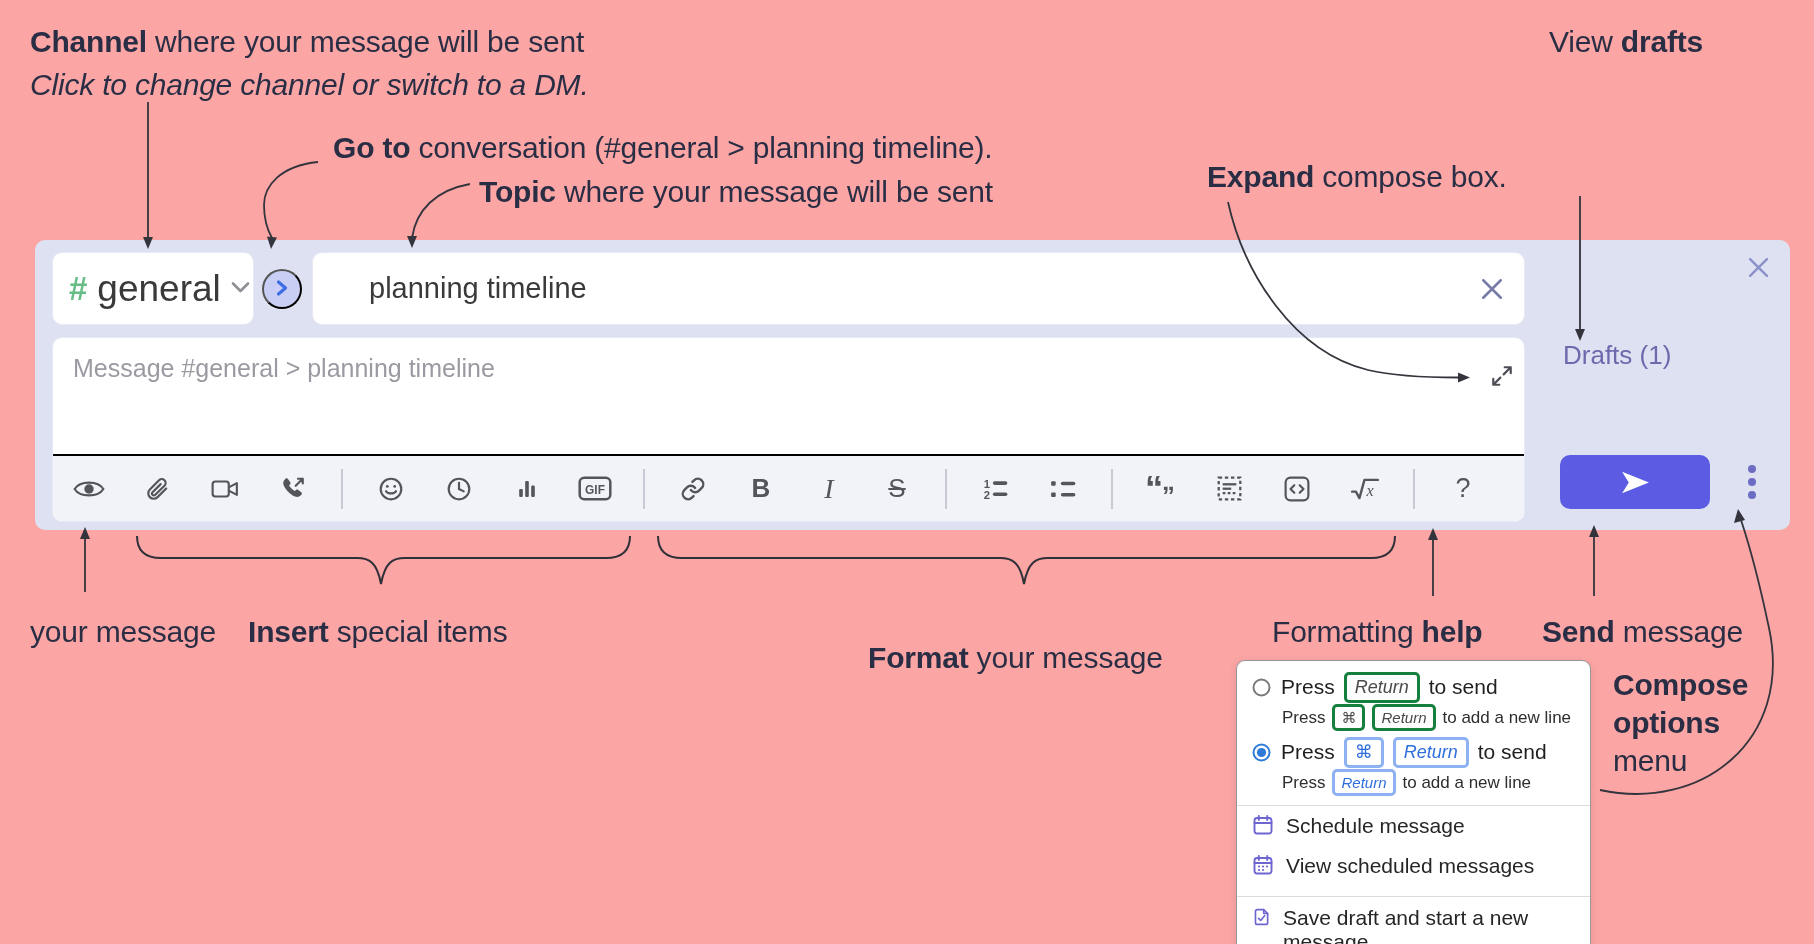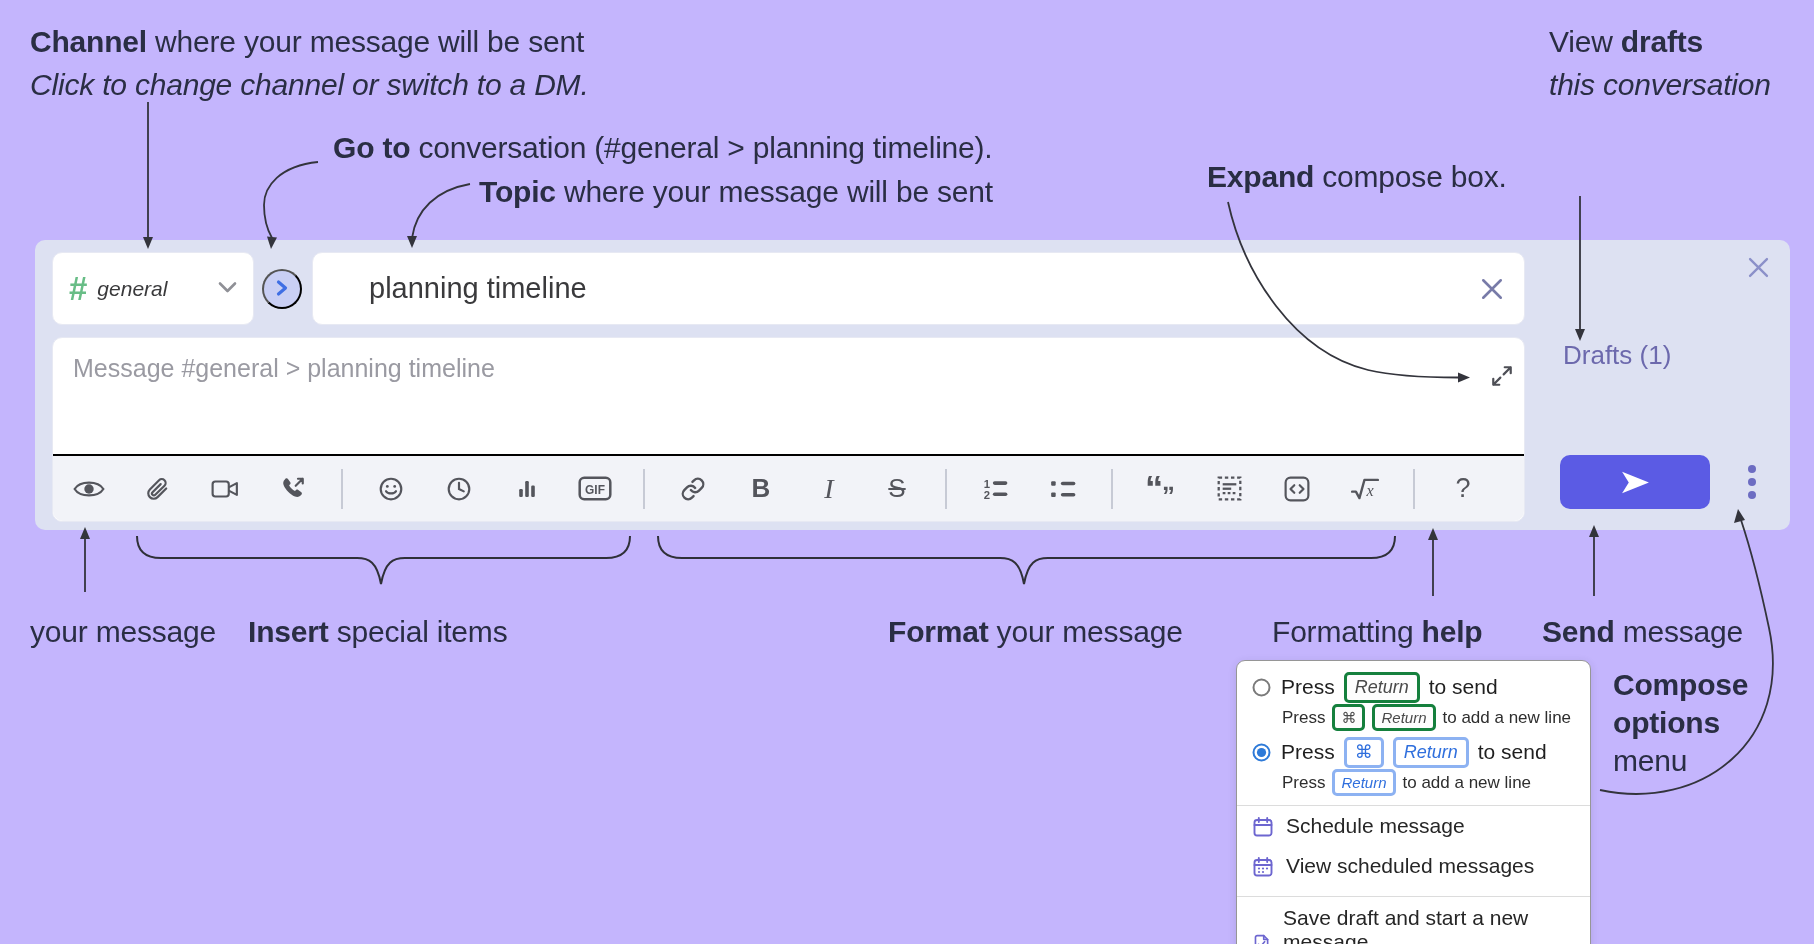--- a/index.html
+++ b/index.html
@@ -1,34 +1,34 @@
 <!DOCTYPE html>
 <html><head>
 <meta charset="utf-8">
 <style>
   * { box-sizing: border-box; margin:0; padding:0; }
   body { margin:0; background:#ffffff; font-family:"Liberation Sans","DejaVu Sans",sans-serif; }
-  .canvas { position:relative; width:1814px; height:944px; background:#c4b5fd; overflow:hidden; }
+  .canvas { position:relative; width:1814px; height:944px; background:#fca5a5; overflow:hidden; }
 
   
   .ann { position:absolute; color:#2a2e44; font-size:30px; line-height:43px; letter-spacing:-0.2px; z-index:7; white-space:nowrap; }
   .ann b { font-weight:700; }
   .ann .it { font-style:italic; }
 
   
   .wires { position:absolute; left:0; top:0; z-index:6; pointer-events:none; }
 
   
   .compose { position:absolute; left:35px; top:240px; width:1755px; height:290px;
              background:#dde1f2; border-radius:10px; z-index:1; }
   .wbox { background:#ffffff; border:1px solid #e7e9f3; border-radius:10px; position:absolute; }
 
   .channel-btn { left:17px; top:12px; width:202px; height:73px; display:flex; align-items:center; padding:0 16px; gap:10px; cursor:pointer; }
   .hash { color:#68bd86; font-weight:700; font-size:33px; }
-  .channel-name { color:#3a3a3c; font-size:21px;font-style:italic; }
+  .channel-name { color:#3a3a3c; font-size:37px; }
   .channel-btn .chev { margin-left:auto; }
 
   .goto-btn { position:absolute; left:227px; top:29px; width:40px; height:40px; border-radius:50%;
               background:#c9cff4; display:flex; align-items:center; justify-content:center; cursor:pointer; }
 
   .topic-box { left:277px; top:12px; width:1213px; height:73px; display:flex; align-items:center; padding:0 18px; }
   .topic-field { flex:1; border:none; outline:none; background:transparent; font-family:inherit; font-size:29px; color:#3a3a3c;margin-left:38px; }
   .icon-btn { background:none; border:none; cursor:pointer; display:flex; align-items:center; justify-content:center; padding:0; }
 
   .compose-close { position:absolute; right:18px; top:14px; }
@@ -59,21 +59,21 @@
            border:1.5px solid #969696; border-radius:9px; z-index:4; padding-top:11px;
            box-shadow:0 2px 8px rgba(40,40,60,.12); color:#1f1f1f; }
   .opt-row { display:flex; align-items:center; gap:9px; margin:0 14px; font-size:21px; height:30px; }
   .opt-row.second { margin-top:7px; }
   .sub-row { display:flex; align-items:center; gap:7px; margin:3px 14px 0 45px; font-size:17px; color:#2e2e2e; height:25px; }
   .key { display:inline-block; border:3px solid #15803d; border-radius:5px; background:#fdfdfd;
          color:#4a4a4a; font-size:18px; line-height:25px; padding:0 8px;font-style:italic; }
   .key.sm { font-size:15px; line-height:21px; padding:0 6px; }
   .key.blue { border-color:#8db2f2; color:#2f6fdd; background:#ffffff; }
   .pop-div { border-top:1px solid #dcdcdc; margin-top:10px; }
-  .menu-item { display:flex; align-items:flex-end; gap:12px; padding:8px 15px; font-size:21px; color:#262626; cursor:pointer; }
+  .menu-item { display:flex; align-items:flex-start; gap:12px; padding:8px 15px; font-size:21px; color:#262626; cursor:pointer; }
   .menu-item.last { padding-top:9px; padding-bottom:11px; }
 </style>
 </head>
 <body>
 
 <div class="canvas">
 
   <div class="ann" style="left:30px; top:20px;">
     <div><b>Channel</b><span> where your message will be sent</span></div>
     <div class="it">Click to change channel or switch to a DM.</div>
@@ -86,32 +86,31 @@
   <div class="ann" style="left:479px; top:170px;">
     <b>Topic</b><span> where your message will be sent</span>
   </div>
 
   <div class="ann" style="left:1207px; top:155px;">
     <b>Expand</b><span> compose box.</span>
   </div>
 
   <div class="ann" style="left:1549px; top:20px;">
     <div><span>View </span><b>drafts</b></div>
-    <div class="it">this conversation</div>
   </div>
 
   <div class="ann" style="left:30px; top:610px;">
     <div>your message</div>
   </div>
 
   <div class="ann" style="left:248px; top:610px;">
     <b>Insert</b><span> special items</span>
   </div>
 
-  <div class="ann" style="left:868px; top:610px;margin-left:20px;">
+  <div class="ann" style="left:868px; top:636px;">
     <b>Format</b><span> your message</span>
   </div>
 
   <div class="ann" style="left:1272px; top:610px;">
     <span>Formatting </span><b>help</b>
   </div>
 
   <div class="ann" style="left:1542px; top:610px;">
     <b>Send</b><span> message</span>
   </div>

